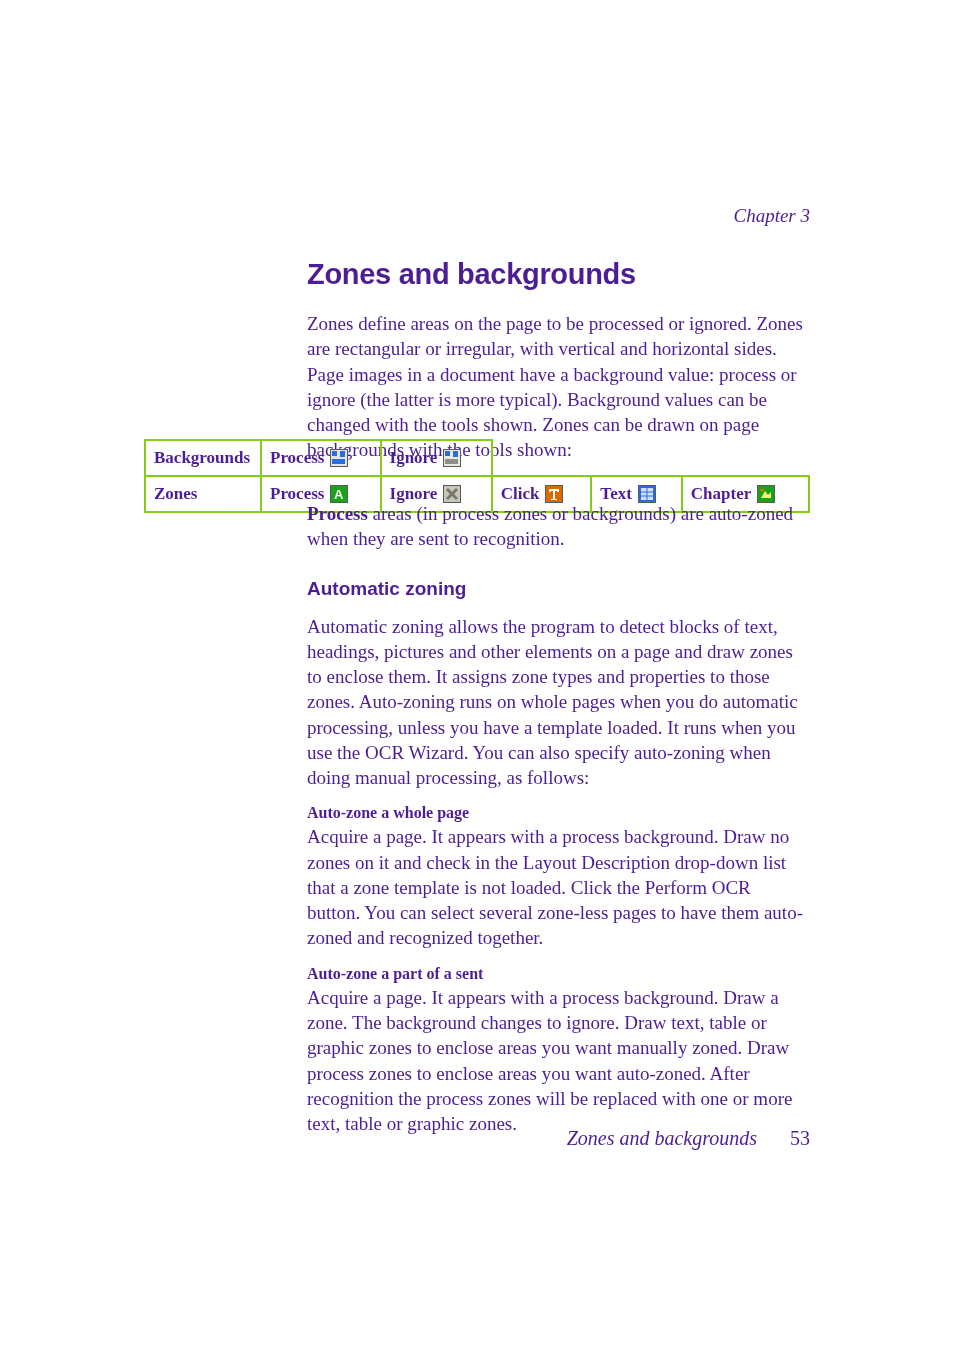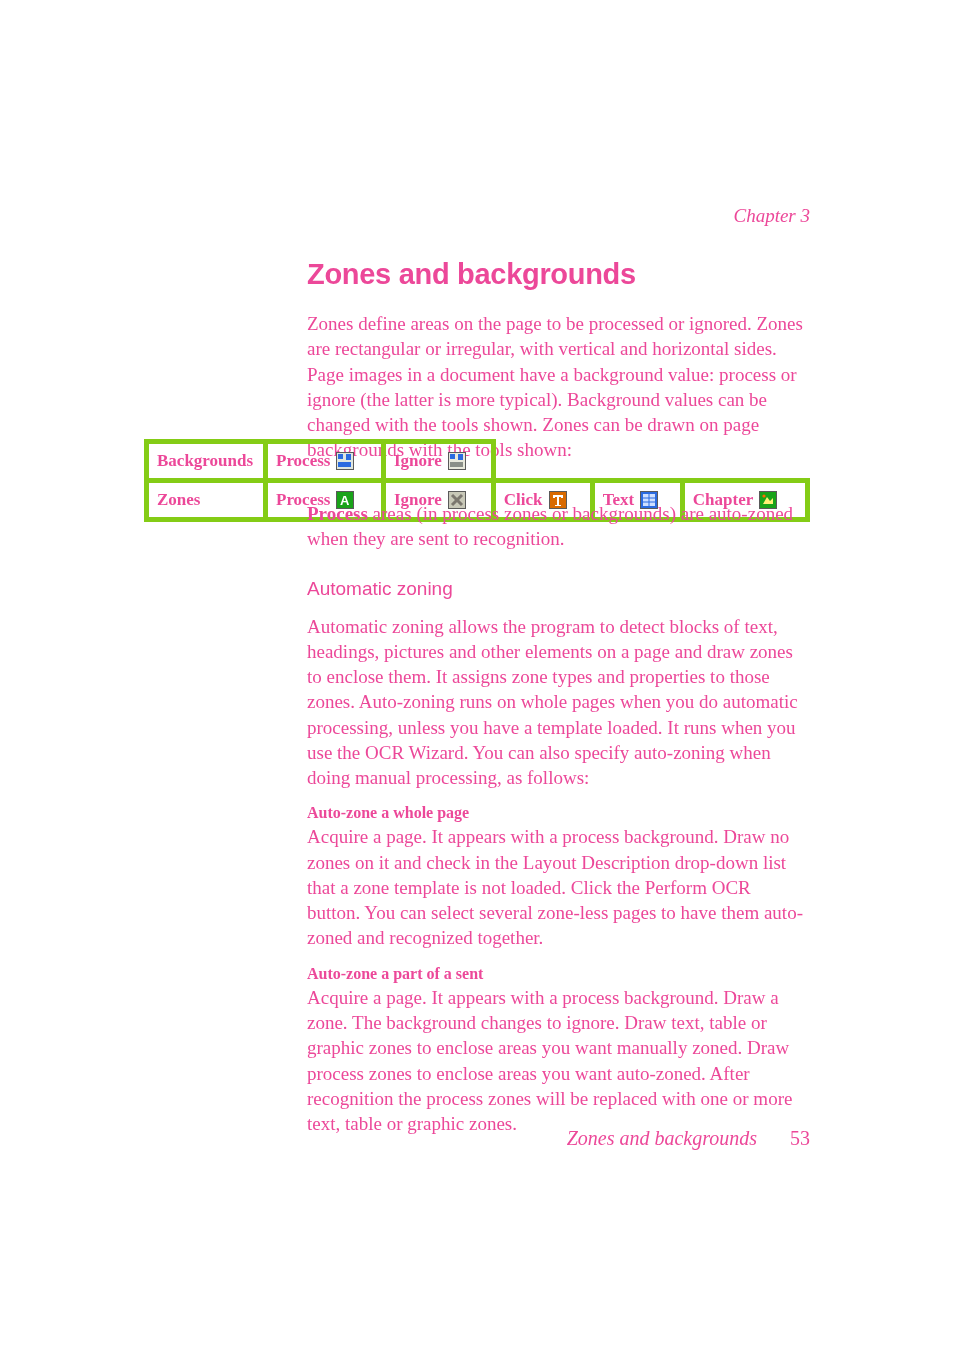--- a/index.html
+++ b/index.html
@@ -6,21 +6,21 @@
     margin: 0;
     padding: 0;
     background: #ffffff;
     width: 954px;
   }
   .page {
     position: relative;
     width: 954px;
     height: 1351px;
     font-family: Georgia, "Times New Roman", serif;
-    color: #ec4899;
+    color: #4c1d95;
   }
   .header-chapter {
     position: absolute;
     top: 205px;
     right: 144px;
     font-style: italic;
     font-size: 19px;
   }
   .content {
     position: absolute;
@@ -35,41 +35,41 @@
     letter-spacing: -0.3px;
     margin: 0 0 20px 0;
   }
   .body-text {
     font-size: 19px;
     line-height: 1.33;
     margin: 0 0 14px 0;
   }
   .sub-heading {
     font-family: "Arial Black", Arial, sans-serif;
-    font-weight: 400;
+    font-weight: 700;
     font-size: 19px;
     margin: 26px 0 14px 0;
   }
   .runin-heading {
     font-size: 16px;
     font-weight: bold;
     margin: 14px 0 2px 0;
     font-family: Liberation Serif, serif;
   }
   
   .tool-table {
     position: absolute;
     top: 439px;
     left: 144px;
     border-collapse: collapse;
     width: 666px;
     font-size: 17px;
   }
   .tool-table td {
-    border: 5px solid #84cc16;
+    border: 2px solid #84cc16;
     padding: 5px 6px 5px 8px;
     height: 24px;
     vertical-align: middle;
   }
   .tool-table td.rowlabel {
     font-weight: bold;
     width: 100px;
   }
   .cell-inner {
     display: flex;

